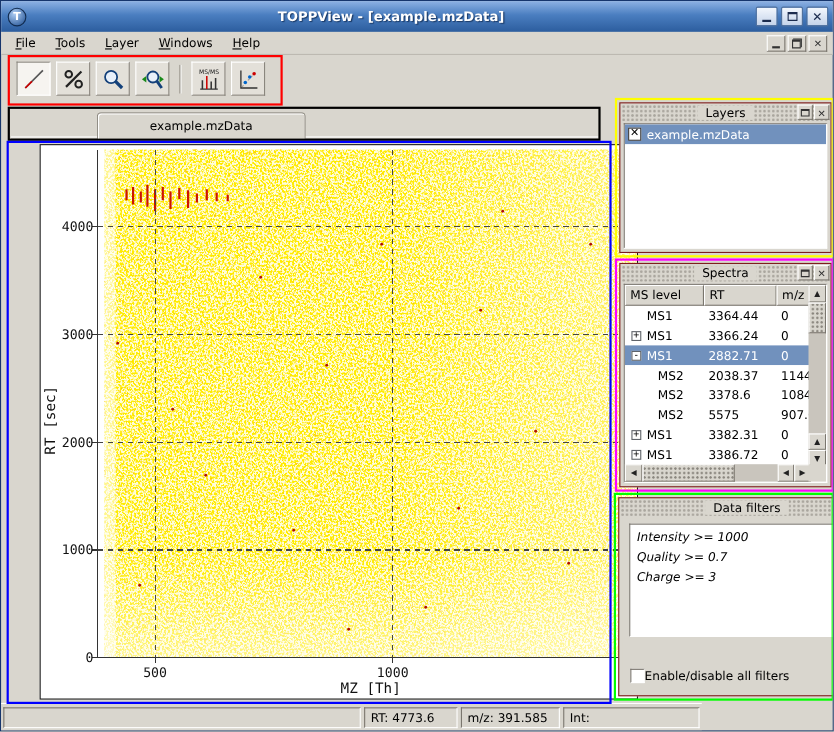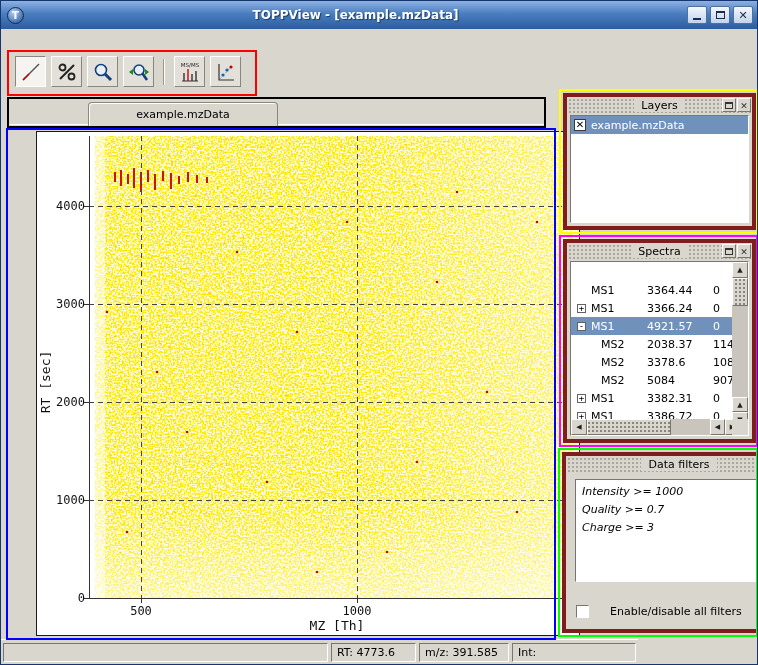--- a/index.html
+++ b/index.html
@@ -51,21 +51,21 @@
   .tab-base{position:absolute;left:0;right:0;bottom:0;height:3px;background:#d9d6ce;
     border-top:1px solid #fff;border-bottom:1px solid #8a867e;}
   .tab{position:absolute;left:78px;top:3px;width:190px;height:25px;background:#d9d6ce;
     border:1px solid #8a867e;border-bottom:none;border-radius:4px 4px 0 0;
     box-shadow:inset 1px 1px 0 #fff;text-align:center;line-height:23px;z-index:2;}
   
   .plot-frame{position:absolute;left:8px;top:130px;width:544px;height:505px;
     background:#fff;border:1px solid #1a1a1a;margin-left:27px;}
   .plot-frame svg text{font-family:"DejaVu Sans Mono","Liberation Mono",monospace;fill:#111;}
   
-  .dock{position:absolute;background:#d9d6ce;border:4px solid #7f1d1d;}
+  .dock{position:absolute;background:#d9d6ce;border:1px solid #7f1d1d;}
   .dock-title{position:relative;height:15px;margin:1px 1px 0 1px;
     background-image:radial-gradient(circle,#aaa69e 1px,transparent 1.3px);
     background-size:4px 4px;display:flex;align-items:center;justify-content:center;}
   .dock-title-label{background:#d9d6ce;padding:0 7px;font-size:11px;}
   .dock-btns{position:absolute;right:0;top:0;display:flex;gap:1px;}
   .dock-btn{width:14px;height:14px;background:#d9d6ce;border:1px solid;
     border-color:#fff #7a766e #7a766e #fff;display:flex;align-items:center;justify-content:center;}
   .gl-float{width:8px;height:7px;border:1px solid #333;border-top-width:2px;}
   .gl-dclose::before{content:"✕";font-size:9px;font-weight:bold;color:#333;line-height:1;}
   .dock-body{position:absolute;left:3px;right:3px;top:18px;bottom:3px;background:#fff;
@@ -112,21 +112,21 @@
   .h-thumb{left:16px;top:0;width:84px;height:16px;}
   .h-prev{right:15px;top:0;width:15px;height:16px;} .h-prev::before{content:"◀";}
   .h-next{right:0;top:0;width:15px;height:16px;} .h-next::before{content:"▶";}
   .sb-corner{position:absolute;right:0;bottom:0;width:16px;height:16px;background:#d9d6ce;}
   
   .dock-filters{left:561px;top:451px;width:234px;height:181px;}
   .filters-body{position:absolute;left:3px;right:3px;top:18px;bottom:3px;background:#d9d6ce;}
   .filter-list{position:absolute;left:6px;top:5px;right:6px;height:103px;background:#fff;
     border:1px solid;border-color:#7a766e #fff #fff #7a766e;padding:3px 0;}
   .filter-line{padding:1px 6px;line-height:16px;white-space:nowrap;font-style:italic;}
-  .filters-toggle{position:absolute;left:7px;bottom:8px;display:flex;align-items:center;gap:21px;}
+  .filters-toggle{position:absolute;left:7px;bottom:8px;display:flex;align-items:center;gap:0;}
   .cb2{width:13px;height:13px;background:#fff;border:1px solid;
     border-color:#7a766e #fff #fff #7a766e;flex:none;}
   
   .statusbar{position:absolute;left:0;bottom:0;width:637px;height:25px;background:#d9d6ce;
     border-top:1px solid #fff;display:flex;align-items:center;gap:3px;padding:0 2px;}
   .status-field{height:19px;border:1px solid;border-color:#7a766e #fff #fff #7a766e;
     display:flex;align-items:center;padding:0 5px;overflow:hidden;white-space:nowrap;}
   .st-spacer{flex:1;}
   .st-rt{width:85px;flex:none;} .st-mz{width:90px;flex:none;} .st-int{width:124px;flex:none;}
   
@@ -152,20 +152,38 @@
         </div>
       <div class="win-btn">
           <span class="gl-max"></span>
         </div>
       <div class="win-btn">
           <span class="gl-close"></span>
         </div>
     </div>
   </div>
 
+  <div class="menubar">
+    <span class="menu-item">File</span>
+    <span class="menu-item">Tools</span>
+    <span class="menu-item">Layer</span>
+    <span class="menu-item">Windows</span>
+    <span class="menu-item">Help</span>
+    <div class="mdi-buttons">
+      <div class="mdi-btn">
+          <span class="gl-min2"></span>
+        </div>
+      <div class="mdi-btn">
+          <span class="gl-restore"></span>
+        </div>
+      <div class="mdi-btn">
+          <span class="gl-close2"></span>
+        </div>
+    </div>
+  </div>
 
   <div class="toolbar">
     <div class="tool-btn pressed">
       <svg width="22" height="22" viewBox="0 0 22 22">
         <path d="M3 19 L19 3" stroke="#555" stroke-width="1.5" fill="none"></path>
         <path d="M3 19 L9 13" stroke="#c00" stroke-width="1.5" fill="none"></path>
       </svg>
     </div>
     <div class="tool-btn">
       <svg width="22" height="22" viewBox="0 0 22 22">
@@ -343,20 +361,25 @@
       <span class="dock-btns">
         <span class="dock-btn">
             <span class="gl-float"></span>
           </span>
         <span class="dock-btn">
             <span class="gl-dclose"></span>
           </span>
       </span>
     </div>
     <div class="dock-body">
+      <div class="sp-header">
+        <div class="th c1h">MS level</div>
+        <div class="th c2h">RT</div>
+        <div class="th c3h">m/z</div>
+      </div>
       <div class="sp-rows">
         <div class="t-row">
           <div class="c1">
               <span class="exp-spacer"></span>
               <span>MS1</span>
             </div>
           <div class="c2">3364.44</div>
           <div class="c3">0</div>
         </div>
         <div class="t-row">
@@ -365,21 +388,21 @@
               <span>MS1</span>
             </div>
           <div class="c2">3366.24</div>
           <div class="c3">0</div>
         </div>
         <div class="t-row sel">
           <div class="c1">
               <span class="exp">-</span>
               <span>MS1</span>
             </div>
-          <div class="c2">4921.57</div>
+          <div class="c2">2882.71</div>
           <div class="c3">0</div>
         </div>
         <div class="t-row">
           <div class="c1">
               <span class="exp-spacer child"></span>
               <span>MS2</span>
             </div>
           <div class="c2">2038.37</div>
           <div class="c3">1144.</div>
         </div>
@@ -389,21 +412,21 @@
               <span>MS2</span>
             </div>
           <div class="c2">3378.6</div>
           <div class="c3">1084.</div>
         </div>
         <div class="t-row">
           <div class="c1">
               <span class="exp-spacer child"></span>
               <span>MS2</span>
             </div>
-          <div class="c2">5084</div>
+          <div class="c2">5575</div>
           <div class="c3">907.6</div>
         </div>
         <div class="t-row">
           <div class="c1">
               <span class="exp">+</span>
               <span>MS1</span>
             </div>
           <div class="c2">3382.31</div>
           <div class="c3">0</div>
         </div>

